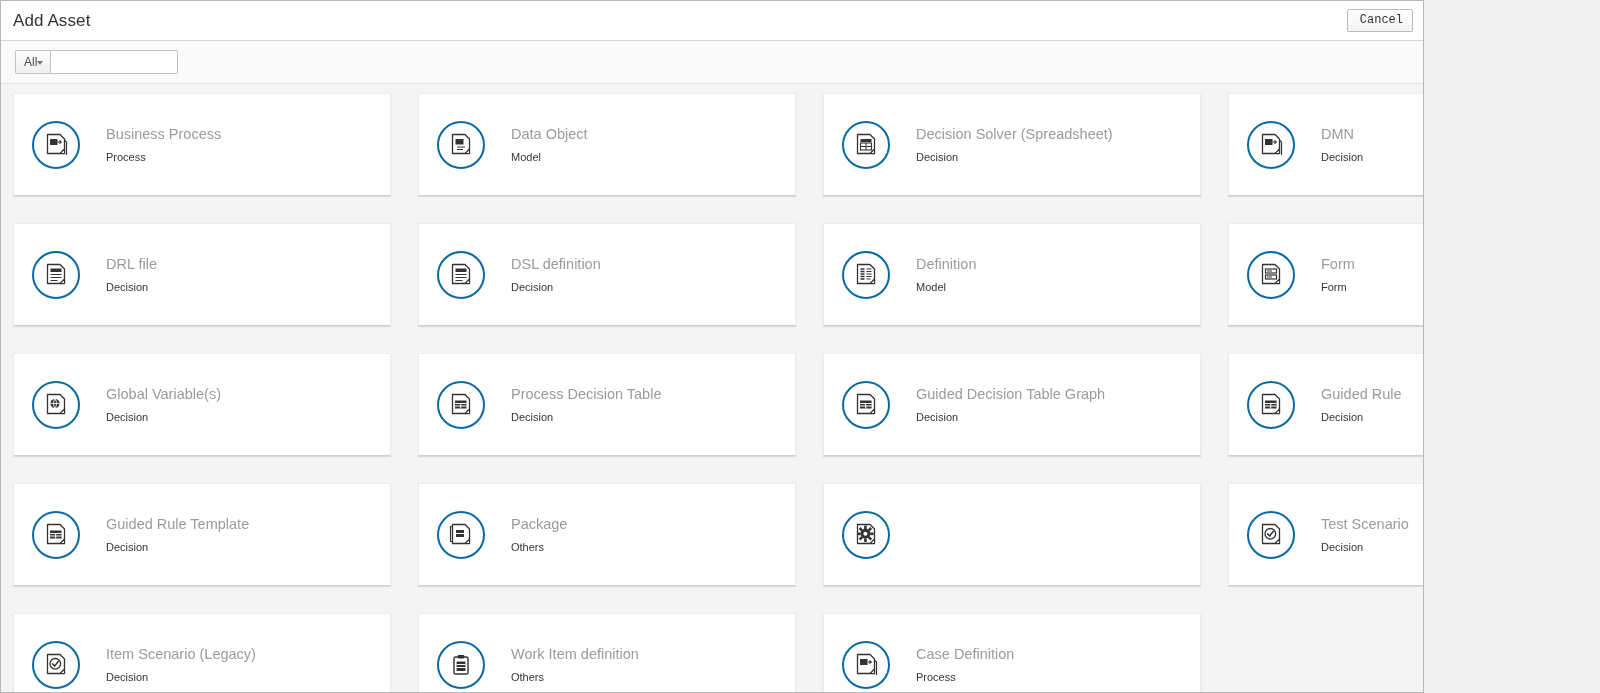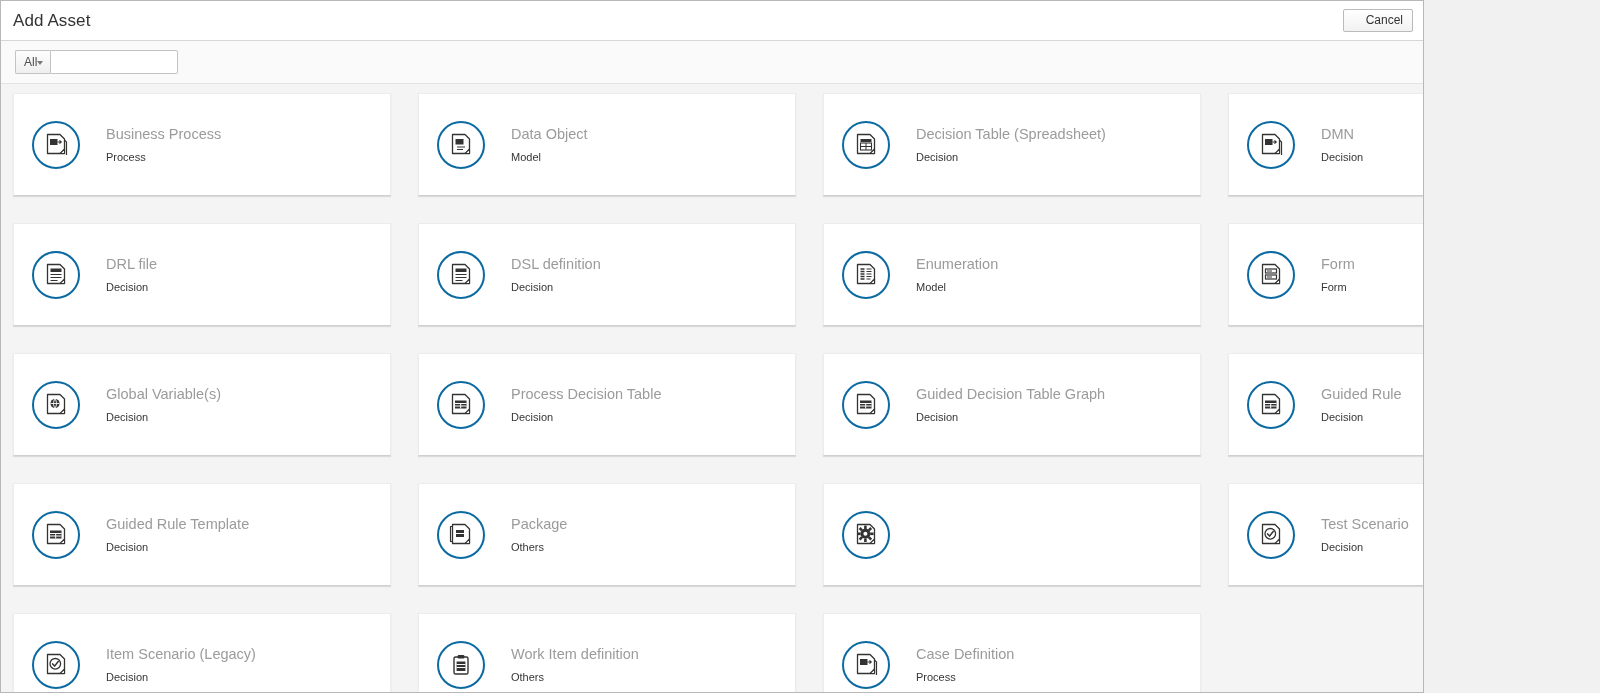--- a/index.html
+++ b/index.html
@@ -42,24 +42,24 @@
     font-weight: 400;
     flex: 1;
     letter-spacing: 0.1px;
   }
   .cancel-button {
     font-size: 12px;
     color: #333333;
     background: linear-gradient(to bottom, #ffffff 0%, #f2f2f2 100%);
     border: 1px solid #bbbbbb;
     border-radius: 2px;
-    padding: 3px 9px 4px 22px;
+    padding: 3px 9px 4px 12px;
     cursor: pointer;
     line-height: 14px;
-    font-family: Liberation Sans, sans-serif;
+    font-family: Liberation Mono, monospace;
   }
   
   .toolbar {
     height: 43px;
     min-height: 43px;
     background: #fafafa;
     border-bottom: 1px solid #e2e2e2;
     display: flex;
     align-items: center;
     padding-left: 14px;
@@ -228,21 +228,21 @@
           <div class="icon-circle">
             <svg width="26" height="26" viewBox="0 0 26 26">
               <path d="M4.5 2.5 H17 L21.5 7 V21.5 H4.5 Z" fill="#fff" stroke="#333333" stroke-width="1.3" stroke-linejoin="round"></path>
               <path d="M17 21.5 L21.5 17 L21.5 21.5 Z" fill="#fff" stroke="#333333" stroke-width="1.1" stroke-linejoin="round"></path>
               <rect x="7.5" y="7" width="11" height="3" fill="#333333"></rect>
               <rect x="7.5" y="11" width="11" height="7" fill="none" stroke="#333333" stroke-width="1.1"></rect>
               <path d="M7.5 14.5 h11 M13 11 v7" stroke="#333333" stroke-width="1"></path>
             </svg>
           </div>
           <div class="card-text">
-            <div class="card-title">Decision Table (Spreadsheet)</div>
+            <div class="card-title">Decision Solver (Spreadsheet)</div>
             <div class="card-category">Decision</div>
           </div>
         </div>
         <div class="asset-card">
           <div class="icon-circle">
             <svg width="26" height="26" viewBox="0 0 26 26">
               <path d="M8.5 6.5 H20 L23.5 10 V23" fill="none" stroke="#333333" stroke-width="1.2"></path>
               <path d="M4.5 2.5 H17 L21.5 7 V21.5 H4.5 Z" fill="#fff" stroke="#333333" stroke-width="1.3" stroke-linejoin="round"></path>
               <path d="M17 21.5 L21.5 17 L21.5 21.5 Z" fill="#fff" stroke="#333333" stroke-width="1.1" stroke-linejoin="round"></path>
               <rect x="7" y="7" width="7.5" height="6" fill="#333333"></rect>
@@ -285,21 +285,21 @@
         <div class="asset-card">
           <div class="icon-circle">
             <svg width="26" height="26" viewBox="0 0 26 26">
               <path d="M4.5 2.5 H17 L21.5 7 V21.5 H4.5 Z" fill="#fff" stroke="#333333" stroke-width="1.3" stroke-linejoin="round"></path>
               <path d="M17 21.5 L21.5 17 L21.5 21.5 Z" fill="#fff" stroke="#333333" stroke-width="1.1" stroke-linejoin="round"></path>
               <path d="M7.5 7 h4 M7.5 9.5 h4 M7.5 12 h4 M7.5 14.5 h4 M7.5 17 h4" stroke="#333333" stroke-width="1.5"></path>
               <path d="M13.5 7 h5 M13.5 9.5 h5 M13.5 12 h5 M13.5 14.5 h5 M13.5 17 h4" stroke="#333333" stroke-width="1.1"></path>
             </svg>
           </div>
           <div class="card-text">
-            <div class="card-title">Enumeration</div>
+            <div class="card-title">Definition</div>
             <div class="card-category">Model</div>
           </div>
         </div>
         <div class="asset-card">
           <div class="icon-circle">
             <svg width="26" height="26" viewBox="0 0 26 26">
               <path d="M4.5 2.5 H17 L21.5 7 V21.5 H4.5 Z" fill="#fff" stroke="#333333" stroke-width="1.3" stroke-linejoin="round"></path>
               <path d="M17 21.5 L21.5 17 L21.5 21.5 Z" fill="#fff" stroke="#333333" stroke-width="1.1" stroke-linejoin="round"></path>
               <rect x="7.5" y="7" width="11" height="4" fill="none" stroke="#333333" stroke-width="1.2"></rect>
               <rect x="7.5" y="13" width="11" height="4" fill="none" stroke="#333333" stroke-width="1.2"></rect>

